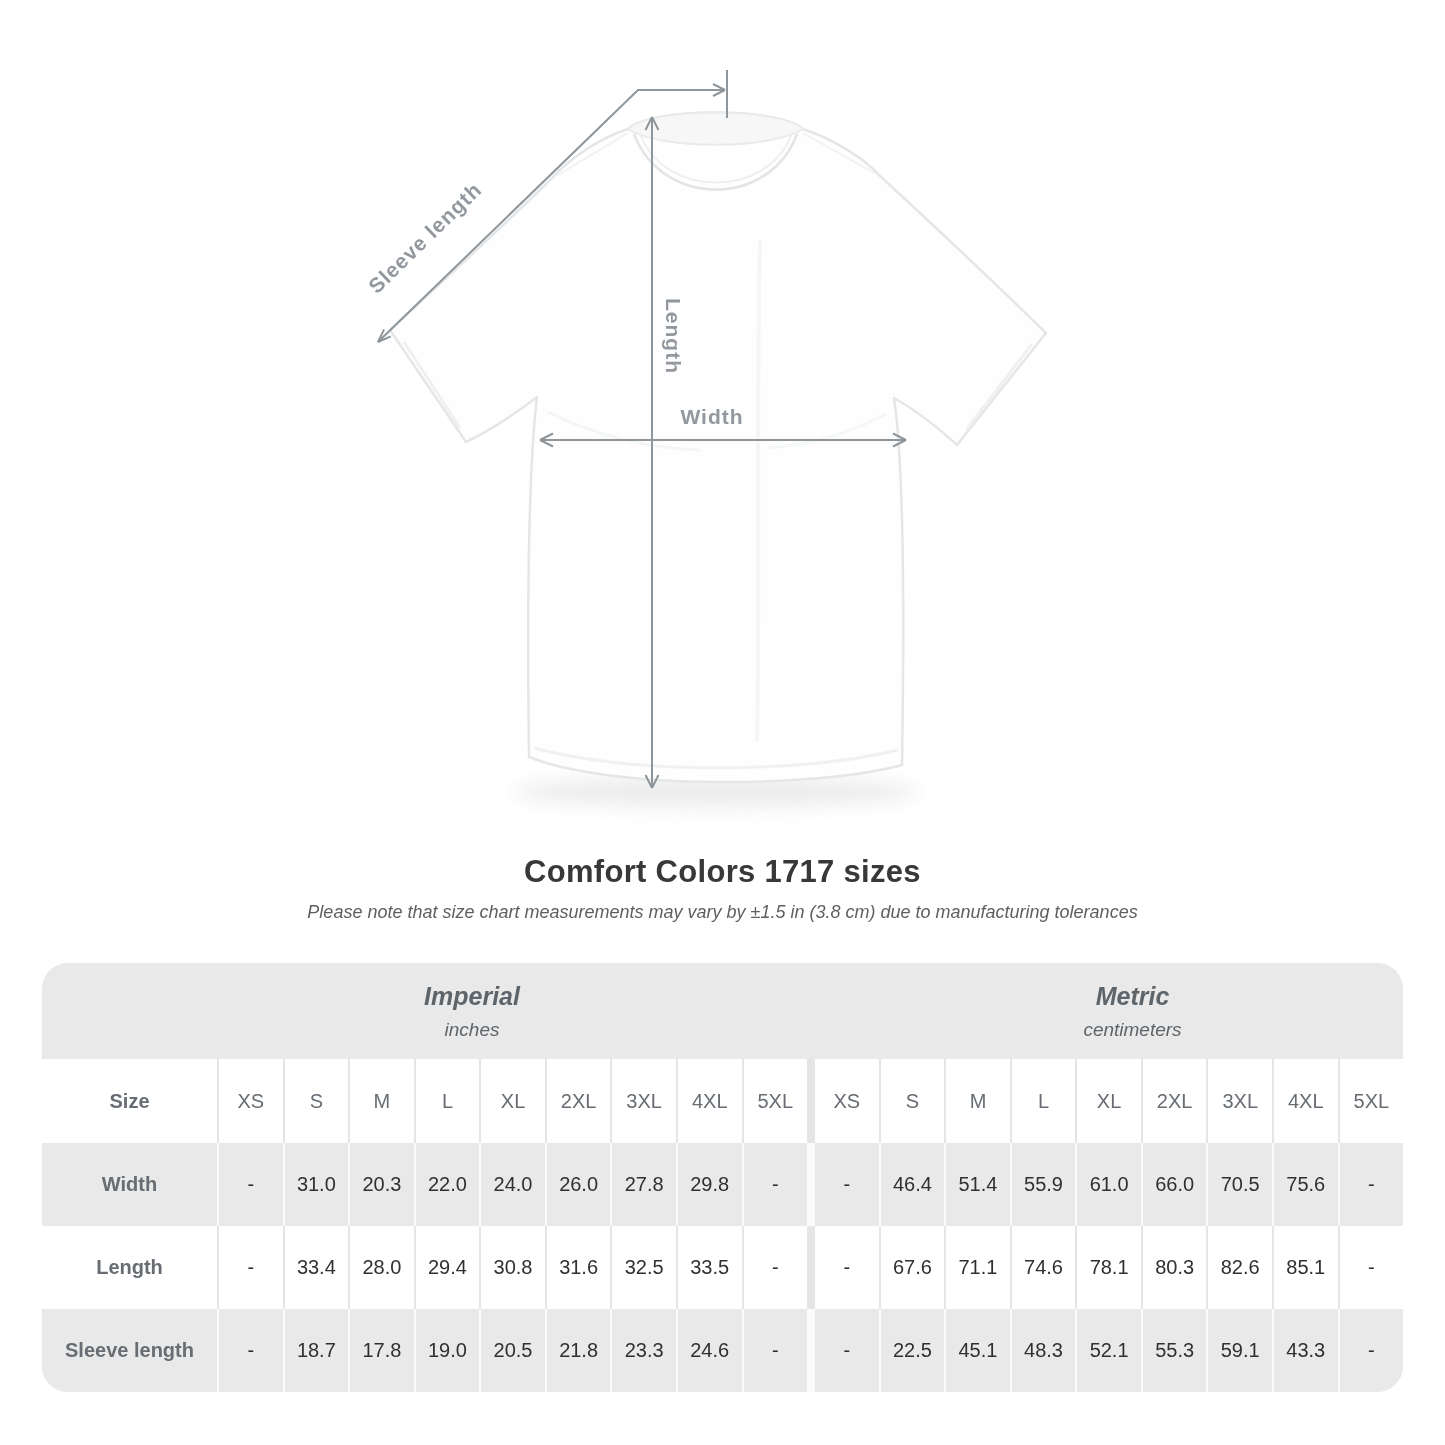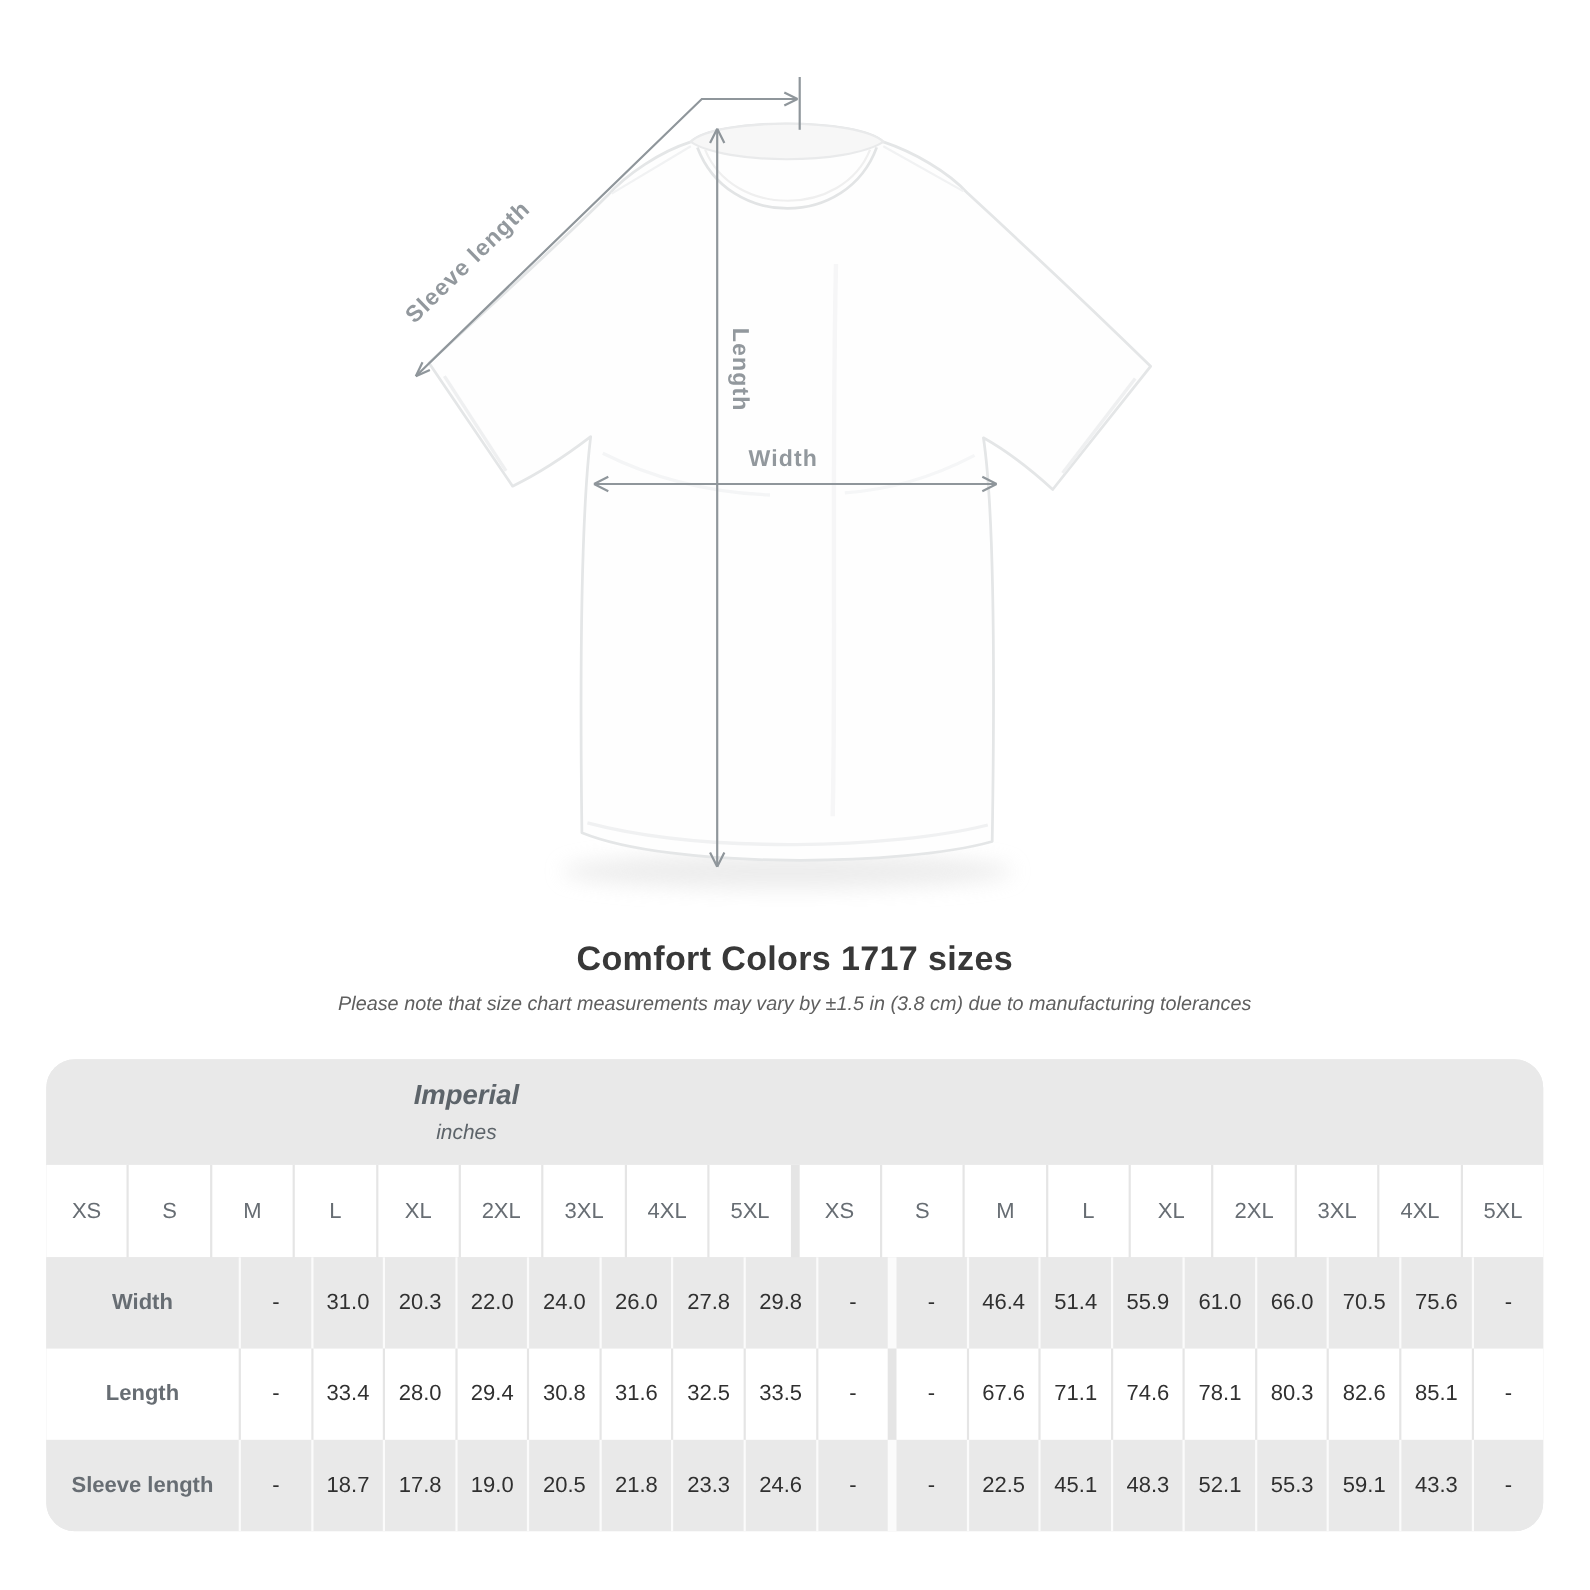--- a/index.html
+++ b/index.html
@@ -35,21 +35,21 @@
   }
   .trow .cell.label{
     flex:0 0 175px;font-weight:bold;color:#676d73;
   }
   .trow .cell.head{font-weight:normal;color:#676d73;}
   .trow .sep{flex:0 0 8px;}
   .group-row{height:96px;background:#e9e9e9;}
   .group-row .half{
     display:flex;flex-direction:column;align-items:center;justify-content:center;
   }
-  .group-row .half.left{flex:0 0 calc(175px + (100% - 183px) * 0.5);}
+  .group-row .half.left{flex:0 0 calc(175px + (100% - 183px) * 0.5);margin-left:48px;}
   .group-row .half.right{flex:1 1 0;}
   .group-row .gap{flex:0 0 8px;}
   .g-title{font-size:25px;font-weight:bold;font-style:italic;color:#5d646a;}
   .g-sub{font-size:19px;font-style:italic;color:#5d646a;margin-top:8px;}
   .header-row{height:84px;}
   .data-row{height:83px;}
   .trow.white{background:#ffffff;}
   .trow.gray{background:#e9e9e9;}
   .trow.white .cell + .cell{border-left:2px solid #e5e5e5;}
   .trow.gray .cell + .cell{border-left:2px solid #fbfbfb;}
@@ -136,23 +136,28 @@
 </div>
 
 <div class="size-table">
 
   <div class="trow group-row">
     <div class="half left">
       <div class="g-title">Imperial</div>
       <div class="g-sub">inches</div>
     </div>
     <div class="gap"></div>
+    <div class="half right">
+      <div class="g-title">Metric</div>
+      <div class="g-sub">centimeters</div>
+    </div>
   </div>
 
   <div class="trow header-row white">
+    <div class="cell label">Size</div>
     <div class="cell head">XS</div>
     <div class="cell head">S</div>
     <div class="cell head">M</div>
     <div class="cell head">L</div>
     <div class="cell head">XL</div>
     <div class="cell head">2XL</div>
     <div class="cell head">3XL</div>
     <div class="cell head">4XL</div>
     <div class="cell head">5XL</div>
     <div class="sep"></div>

